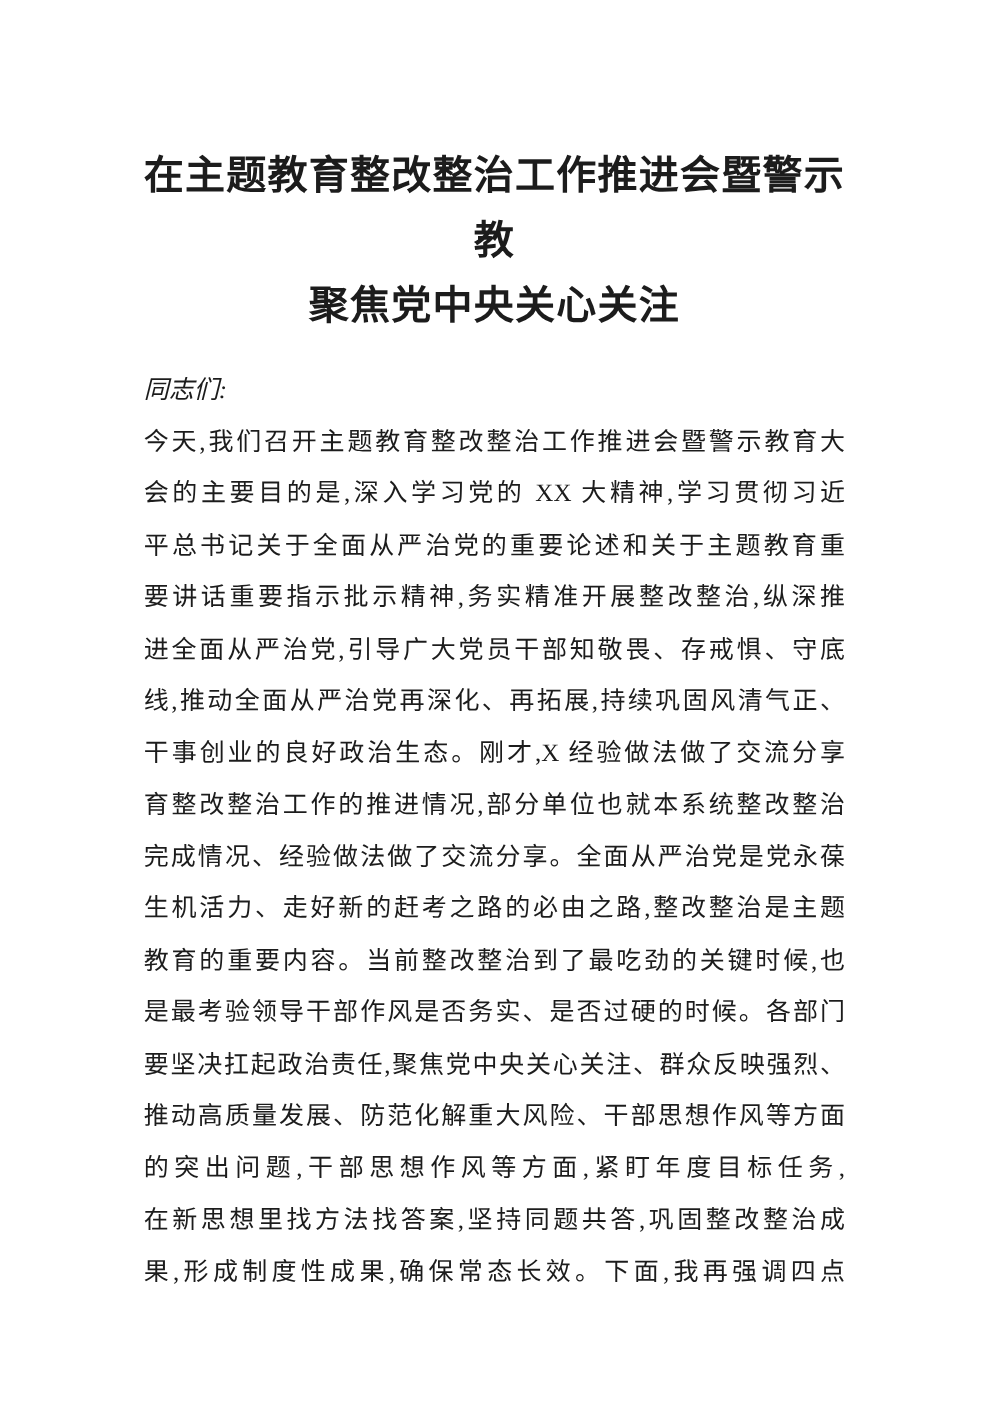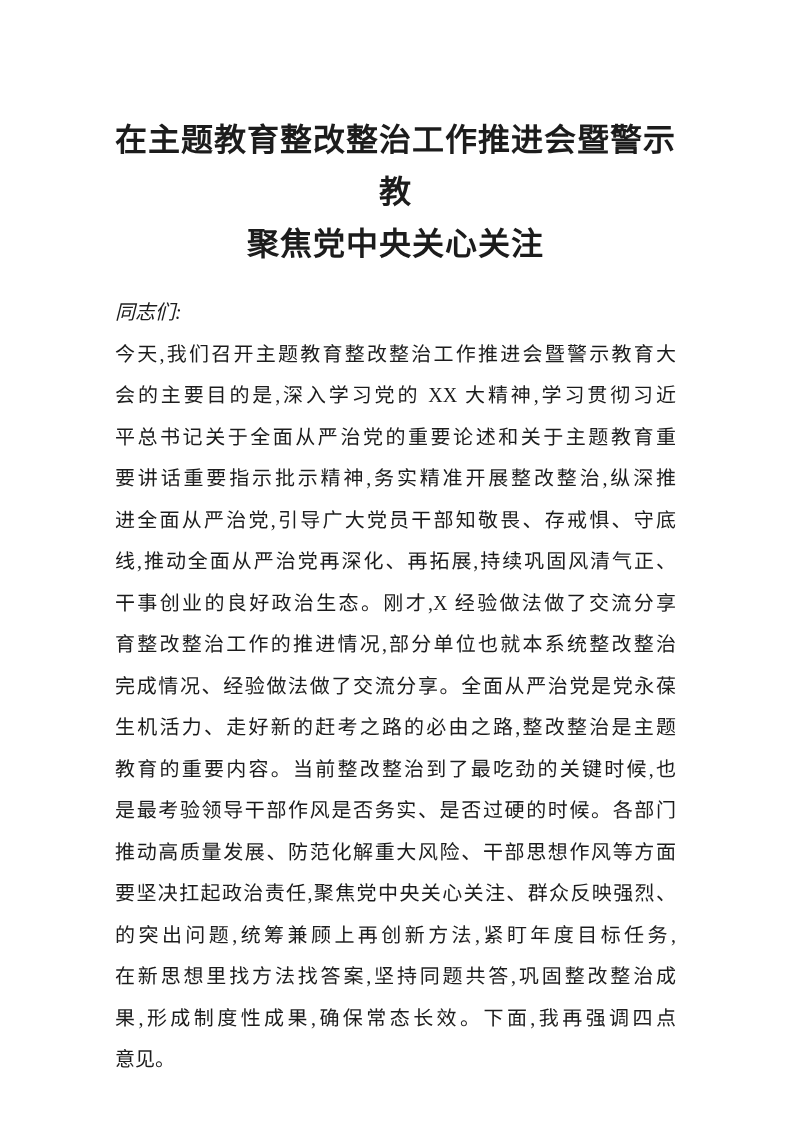--- a/index.html
+++ b/index.html
@@ -64,21 +64,20 @@
         <div class="line jl">平总书记关于全面从严治党的重要论述和关于主题教育重</div>
         <div class="line jl">要讲话重要指示批示精神,务实精准开展整改整治,纵深推</div>
         <div class="line jl">进全面从严治党,引导广大党员干部知敬畏、存戒惧、守底</div>
         <div class="line jl">线,推动全面从严治党再深化、再拓展,持续巩固风清气正、</div>
         <div class="line jl">干事创业的良好政治生态。刚才,X 经验做法做了交流分享</div>
         <div class="line jl">育整改整治工作的推进情况,部分单位也就本系统整改整治</div>
         <div class="line jl">完成情况、经验做法做了交流分享。全面从严治党是党永葆</div>
         <div class="line jl">生机活力、走好新的赶考之路的必由之路,整改整治是主题</div>
         <div class="line jl">教育的重要内容。当前整改整治到了最吃劲的关键时候,也</div>
         <div class="line jl">是最考验领导干部作风是否务实、是否过硬的时候。各部门</div>
+        <div class="line jl">要坚决扛起政治责任,聚焦党中央关心关注、群众反映强烈、</div>
         <div class="line jl">推动高质量发展、防范化解重大风险、干部思想作风等方面</div>
-        <div class="line jl">要坚决扛起政治责任,聚焦党中央关心关注、群众反映强烈、</div>
-        <div class="line jl">的突出问题,统筹兼顾上再创新方法,紧盯年度目标任务,</div>
+        <div class="line jl">的突出问题,干部思想作风等方面,紧盯年度目标任务,</div>
         <div class="line jl">在新思想里找方法找答案,坚持同题共答,巩固整改整治成</div>
         <div class="line jl">果,形成制度性成果,确保常态长效。下面,我再强调四点</div>
-        <div class="line">意见。</div>
       </div>
   </div>
 </div>
 
 </body></html>

